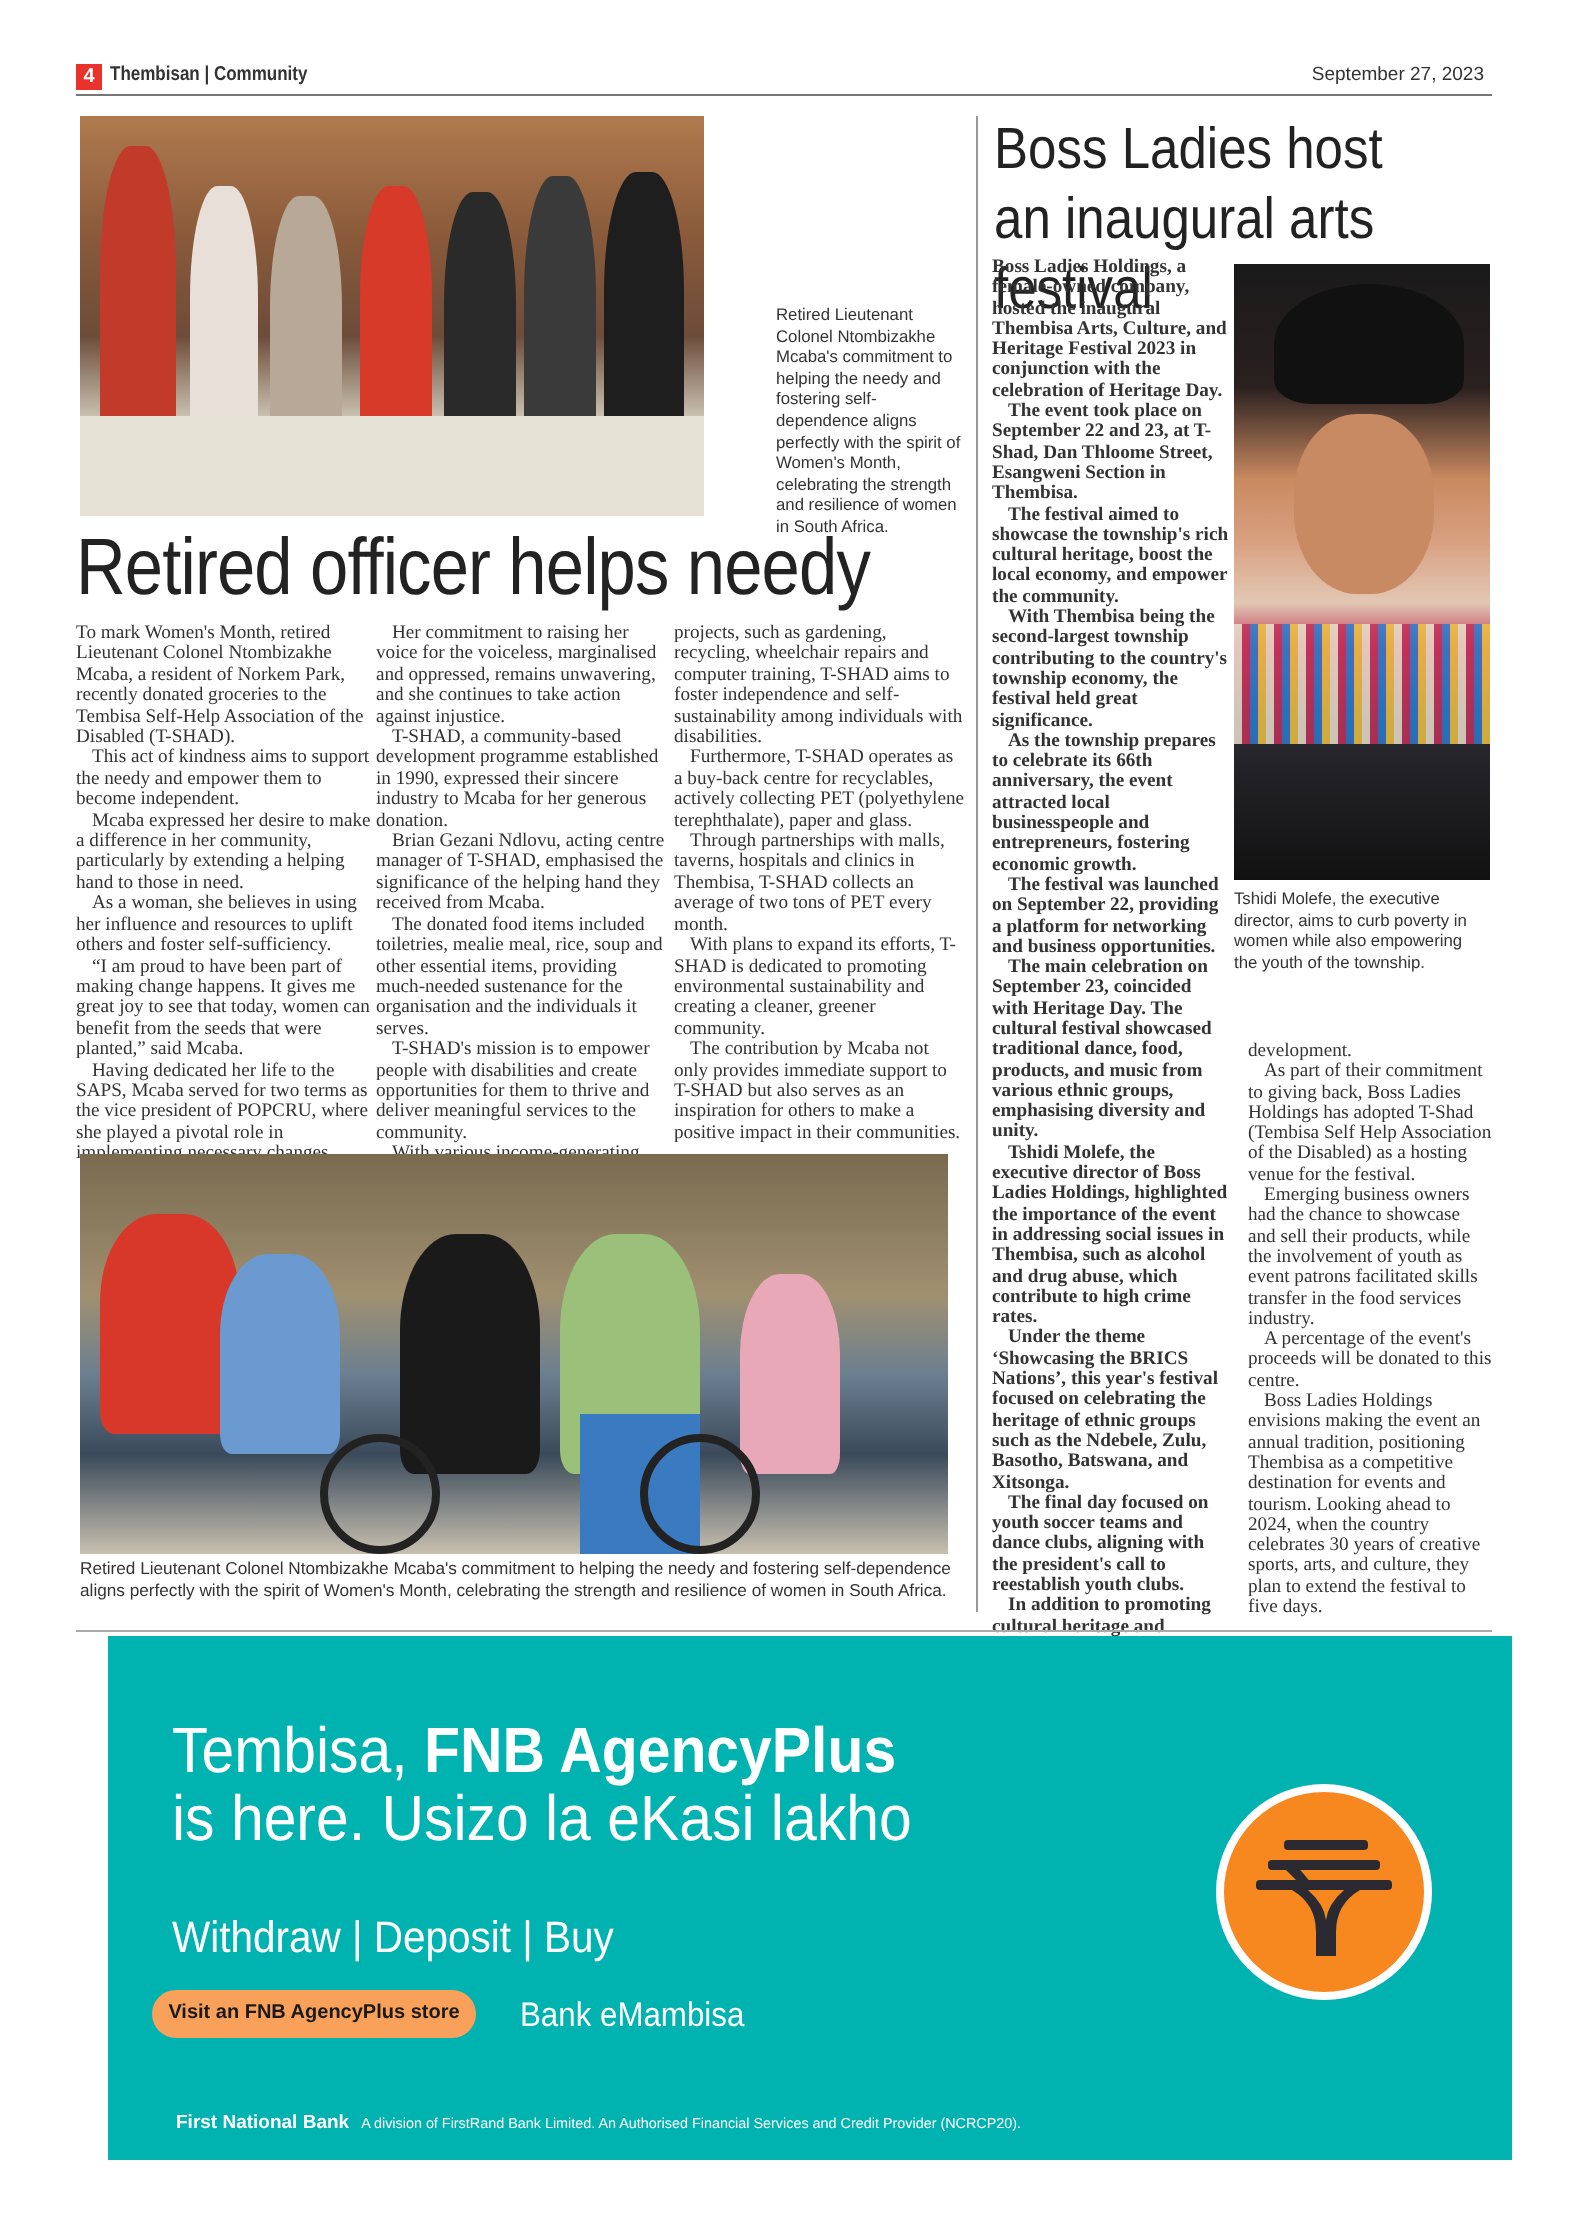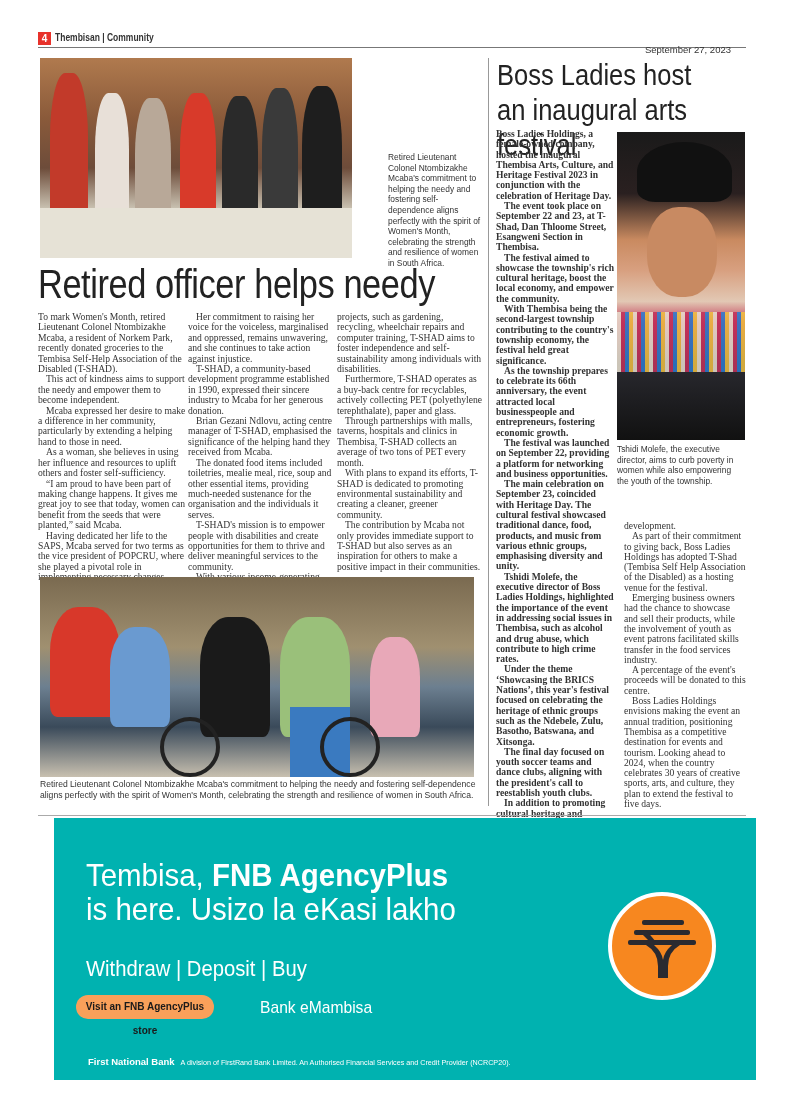--- a/index.html
+++ b/index.html
@@ -1,20 +1,20 @@
 <!DOCTYPE html>
 <html><head>
 <meta charset="utf-8">
 <style>
   * { box-sizing: border-box; margin: 0; padding: 0; }
   body { width: 786px; height: 1113px; background: #fff; position: relative; overflow: hidden; font-family: "Liberation Serif", serif; color: #222; }
   .header { position: absolute; left: 38px; top: 32px; width: 708px; height: 16px; border-bottom: 1px solid #777; }
   .page-num { position: absolute; left: 0; top: 0; width: 13px; height: 13px; background: #e8322b; color: #fff; font: bold 10px "Liberation Sans", sans-serif; text-align: center; line-height: 13px; }
   .section { position: absolute; left: 17px; top: 0; font: bold 10px "Liberation Sans", sans-serif; color: #333; transform: scaleX(0.85); transform-origin: left; white-space: nowrap; }
-  .date { position: absolute; right: 15px; top: 0; font: 9.5px "Liberation Sans", sans-serif; color: #333; margin-top: 12px; }
+  .date { position: absolute; right: 4px; top: 0; font: 9.5px "Liberation Sans", sans-serif; color: #333; }
 
   .photo1 { position: absolute; left: 40px; top: 58px; width: 312px; height: 200px; background: linear-gradient(180deg,#b07a4e 0%,#8a5a3a 30%,#6d4c3a 55%,#c8c0b0 75%,#e0dcd0 100%); overflow: hidden; }
   .photo1 .p { position: absolute; border-radius: 40% 40% 10% 10%; }
   .cap1 { position: absolute; left: 388px; top: 152px; width: 96px; font: 8.4px/10.6px "Liberation Sans", sans-serif; color: #333; }
   .headline1 { position: absolute; left: 38px; top: 262px; width: 440px; font: 40px/44px "Liberation Sans", sans-serif; color: #222; transform: scaleX(0.86); transform-origin: left; white-space: nowrap; letter-spacing: -0.5px; }
 
   .col { position: absolute; font-size: 9.6px; line-height: 10.4px; color: #333; text-align: left; }
   .col p { text-indent: 8px; }
   .col p:first-child { text-indent: 0; }
   .c1 { left: 38px; top: 312px; width: 148px; }
@@ -30,21 +30,21 @@
   .photo3 { position: absolute; left: 617px; top: 132px; width: 128px; height: 308px; background: linear-gradient(180deg,#1a1a1a 0%,#2a2020 20%,#c98a60 35%,#d8a080 45%,#e2c8b4 55%,#c23a58 62%,#2a2a30 75%,#111 100%); overflow: hidden; }
   .cap3 { position: absolute; left: 617px; top: 444px; width: 128px; font: 8.4px/10.6px "Liberation Sans", sans-serif; color: #333; }
   .c5 { left: 624px; top: 521px; width: 122px; font-size: 9.6px; line-height: 10.3px; }
 
   .hr2 { position: absolute; left: 38px; top: 815px; width: 708px; height: 1px; background: #aaa; }
 
   .ad { position: absolute; left: 42px; top: 818px; width: 702px; height: 262px; background: #00b2b0; color: #fff; font-family: "Liberation Sans", sans-serif; margin-left: 12px; }
   .ad-title { position: absolute; left: 32px; top: 40px; font-size: 32px; line-height: 34px; transform: scaleX(0.92); transform-origin: left; white-space: nowrap; }
   .ad-title b { font-weight: bold; }
   .ad-services { position: absolute; left: 32px; top: 138px; font-size: 22px; transform: scaleX(0.92); transform-origin: left; white-space: nowrap; }
-  .ad-btn { position: absolute; left: 22px; top: 177px; width: 138px; height: 24px; border-radius: 12px; background: #f9a05a; color: #1a1a1a; font: bold 10px/24px "Liberation Sans", sans-serif; text-align: center; }
+  .ad-btn { position: absolute; left: 22px; top: 177px; width: 162px; height: 24px; border-radius: 12px; background: #f9a05a; color: #1a1a1a; font: bold 10px/24px "Liberation Sans", sans-serif; text-align: center; }
   .ad-tag { position: absolute; left: 206px; top: 180px; font-size: 17px; transform: scaleX(0.92); transform-origin: left; white-space: nowrap; }
   .ad-logo { position: absolute; left: 554px; top: 74px; width: 108px; height: 108px; border-radius: 50%; background: #f7871f; border: 4px solid #fff; }
   .ad-foot { position: absolute; left: 34px; top: 238px; font-size: 7.2px; white-space: nowrap; }
   .ad-foot b { font-size: 9.5px; margin-right: 6px; }
 </style>
 </head>
 <body>
 
 <div class="header">
   <div class="page-num">4</div>

